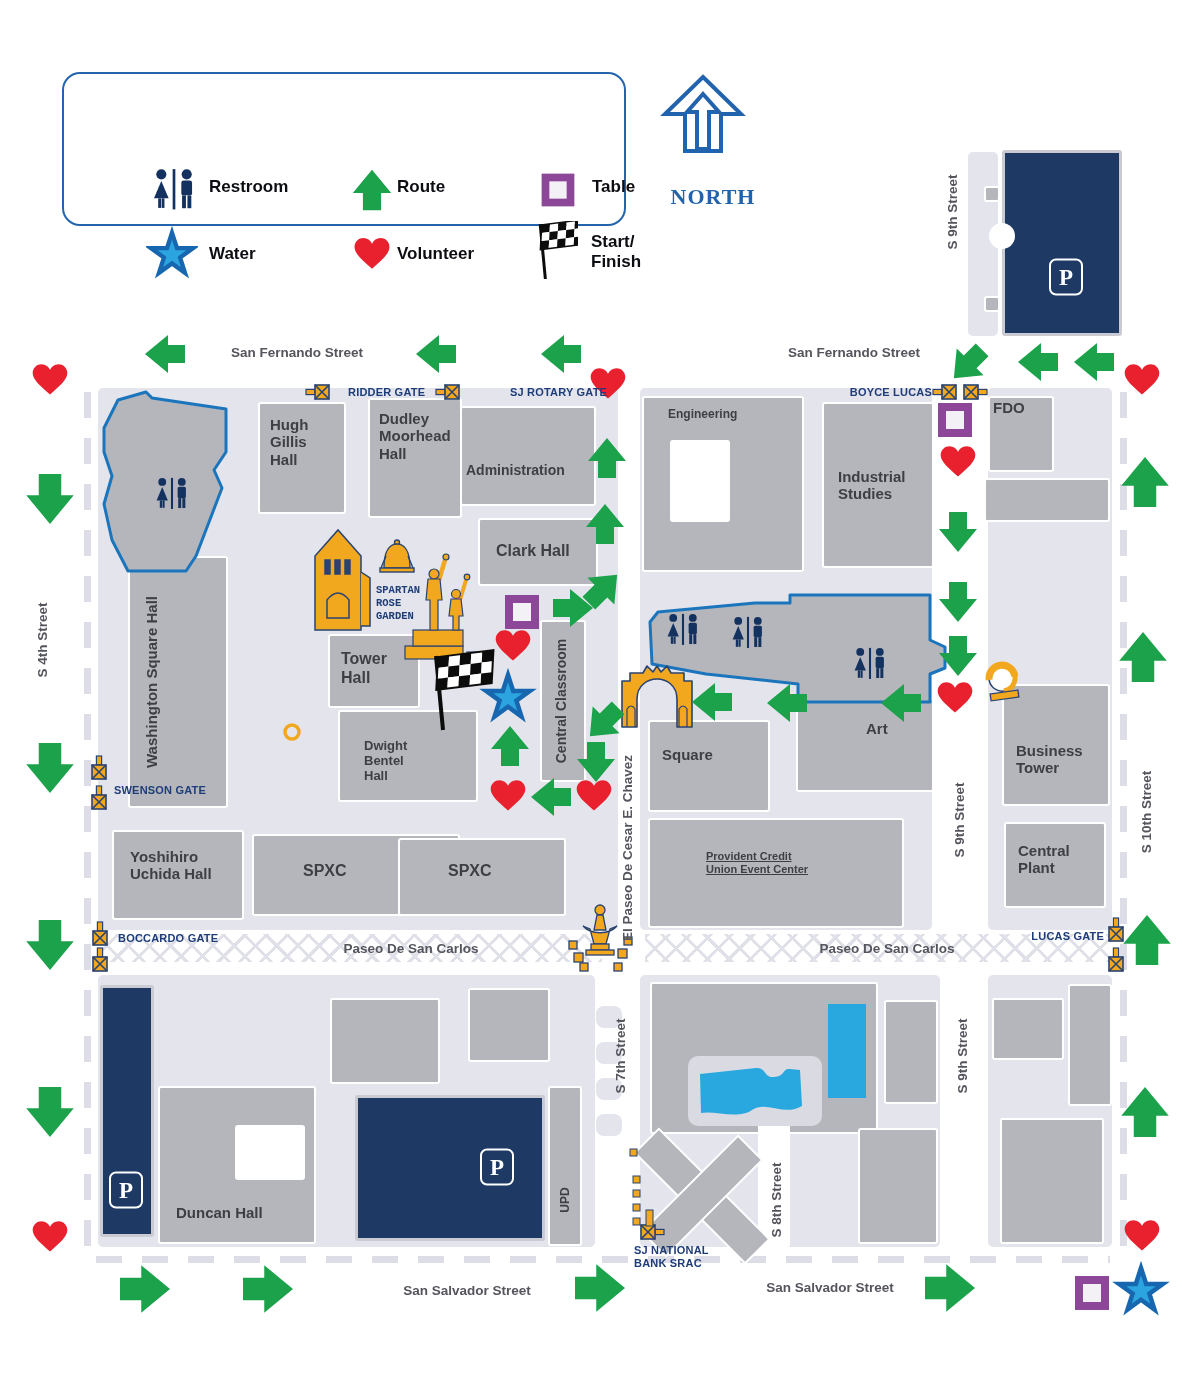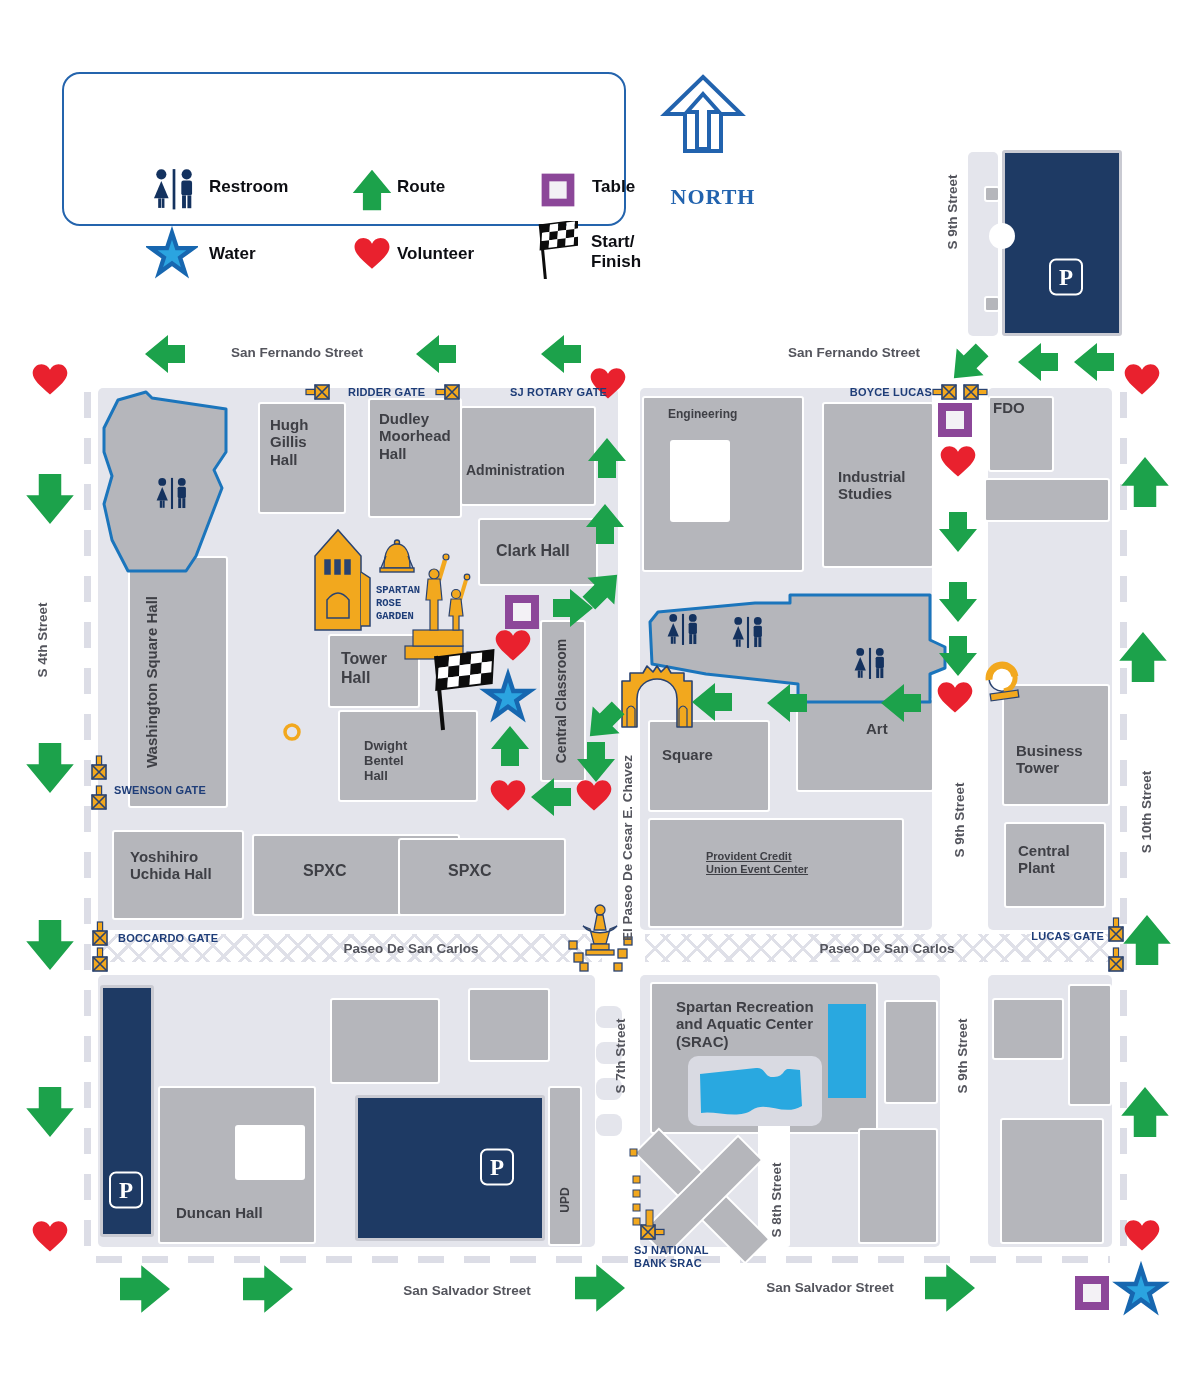--- a/index.html
+++ b/index.html
@@ -194,23 +194,20 @@
     <div class="bld" style="left: 648px; top: 818px; width: 256px; height: 110px;"></div>
     <div class="lab" style="left: 706px; top: 850px; font-size: 11px; text-decoration: underline;">Provident Credit
 Union Event Center</div>
     <div class="bld" style="left: 1002px; top: 684px; width: 108px; height: 122px;"></div>
     <div class="lab" style="left: 1016px; top: 742px; font-size: 15px;">Business
 Tower</div>
     <div class="bld" style="left: 1004px; top: 822px; width: 102px; height: 86px;"></div>
     <div class="lab" style="left: 1018px; top: 842px; font-size: 15px;">Central
 Plant</div>
     <div class="bld" style="left: 650px; top: 982px; width: 228px; height: 152px;"></div>
-    <div class="lab" style="left: 676px; top: 998px; font-size: 15px;">Spartan Recreation
-and Aquatic Center
-(SRAC)</div>
     <div class="bld" style="left: 158px; top: 1086px; width: 158px; height: 158px;"></div>
     <div class="lab" style="left: 176px; top: 1204px; font-size: 15px;">Duncan Hall</div>
     <div class="bld" style="left: 548px; top: 1086px; width: 34px; height: 160px;"></div>
     <div class="lab v" style="left: 566px; top: 1200px; font-size: 12px;">UPD</div>
     <div class="bld" style="left: 330px; top: 998px; width: 110px; height: 86px;"></div>
     <div class="bld" style="left: 468px; top: 988px; width: 82px; height: 74px;"></div>
     <div class="bld" style="left: 884px; top: 1000px; width: 54px; height: 104px;"></div>
     <div class="bld" style="left: 858px; top: 1128px; width: 80px; height: 116px;"></div>
     <div class="bld" style="left: 992px; top: 998px; width: 72px; height: 62px;"></div>
     <div class="bld" style="left: 1068px; top: 984px; width: 44px; height: 122px;"></div>

